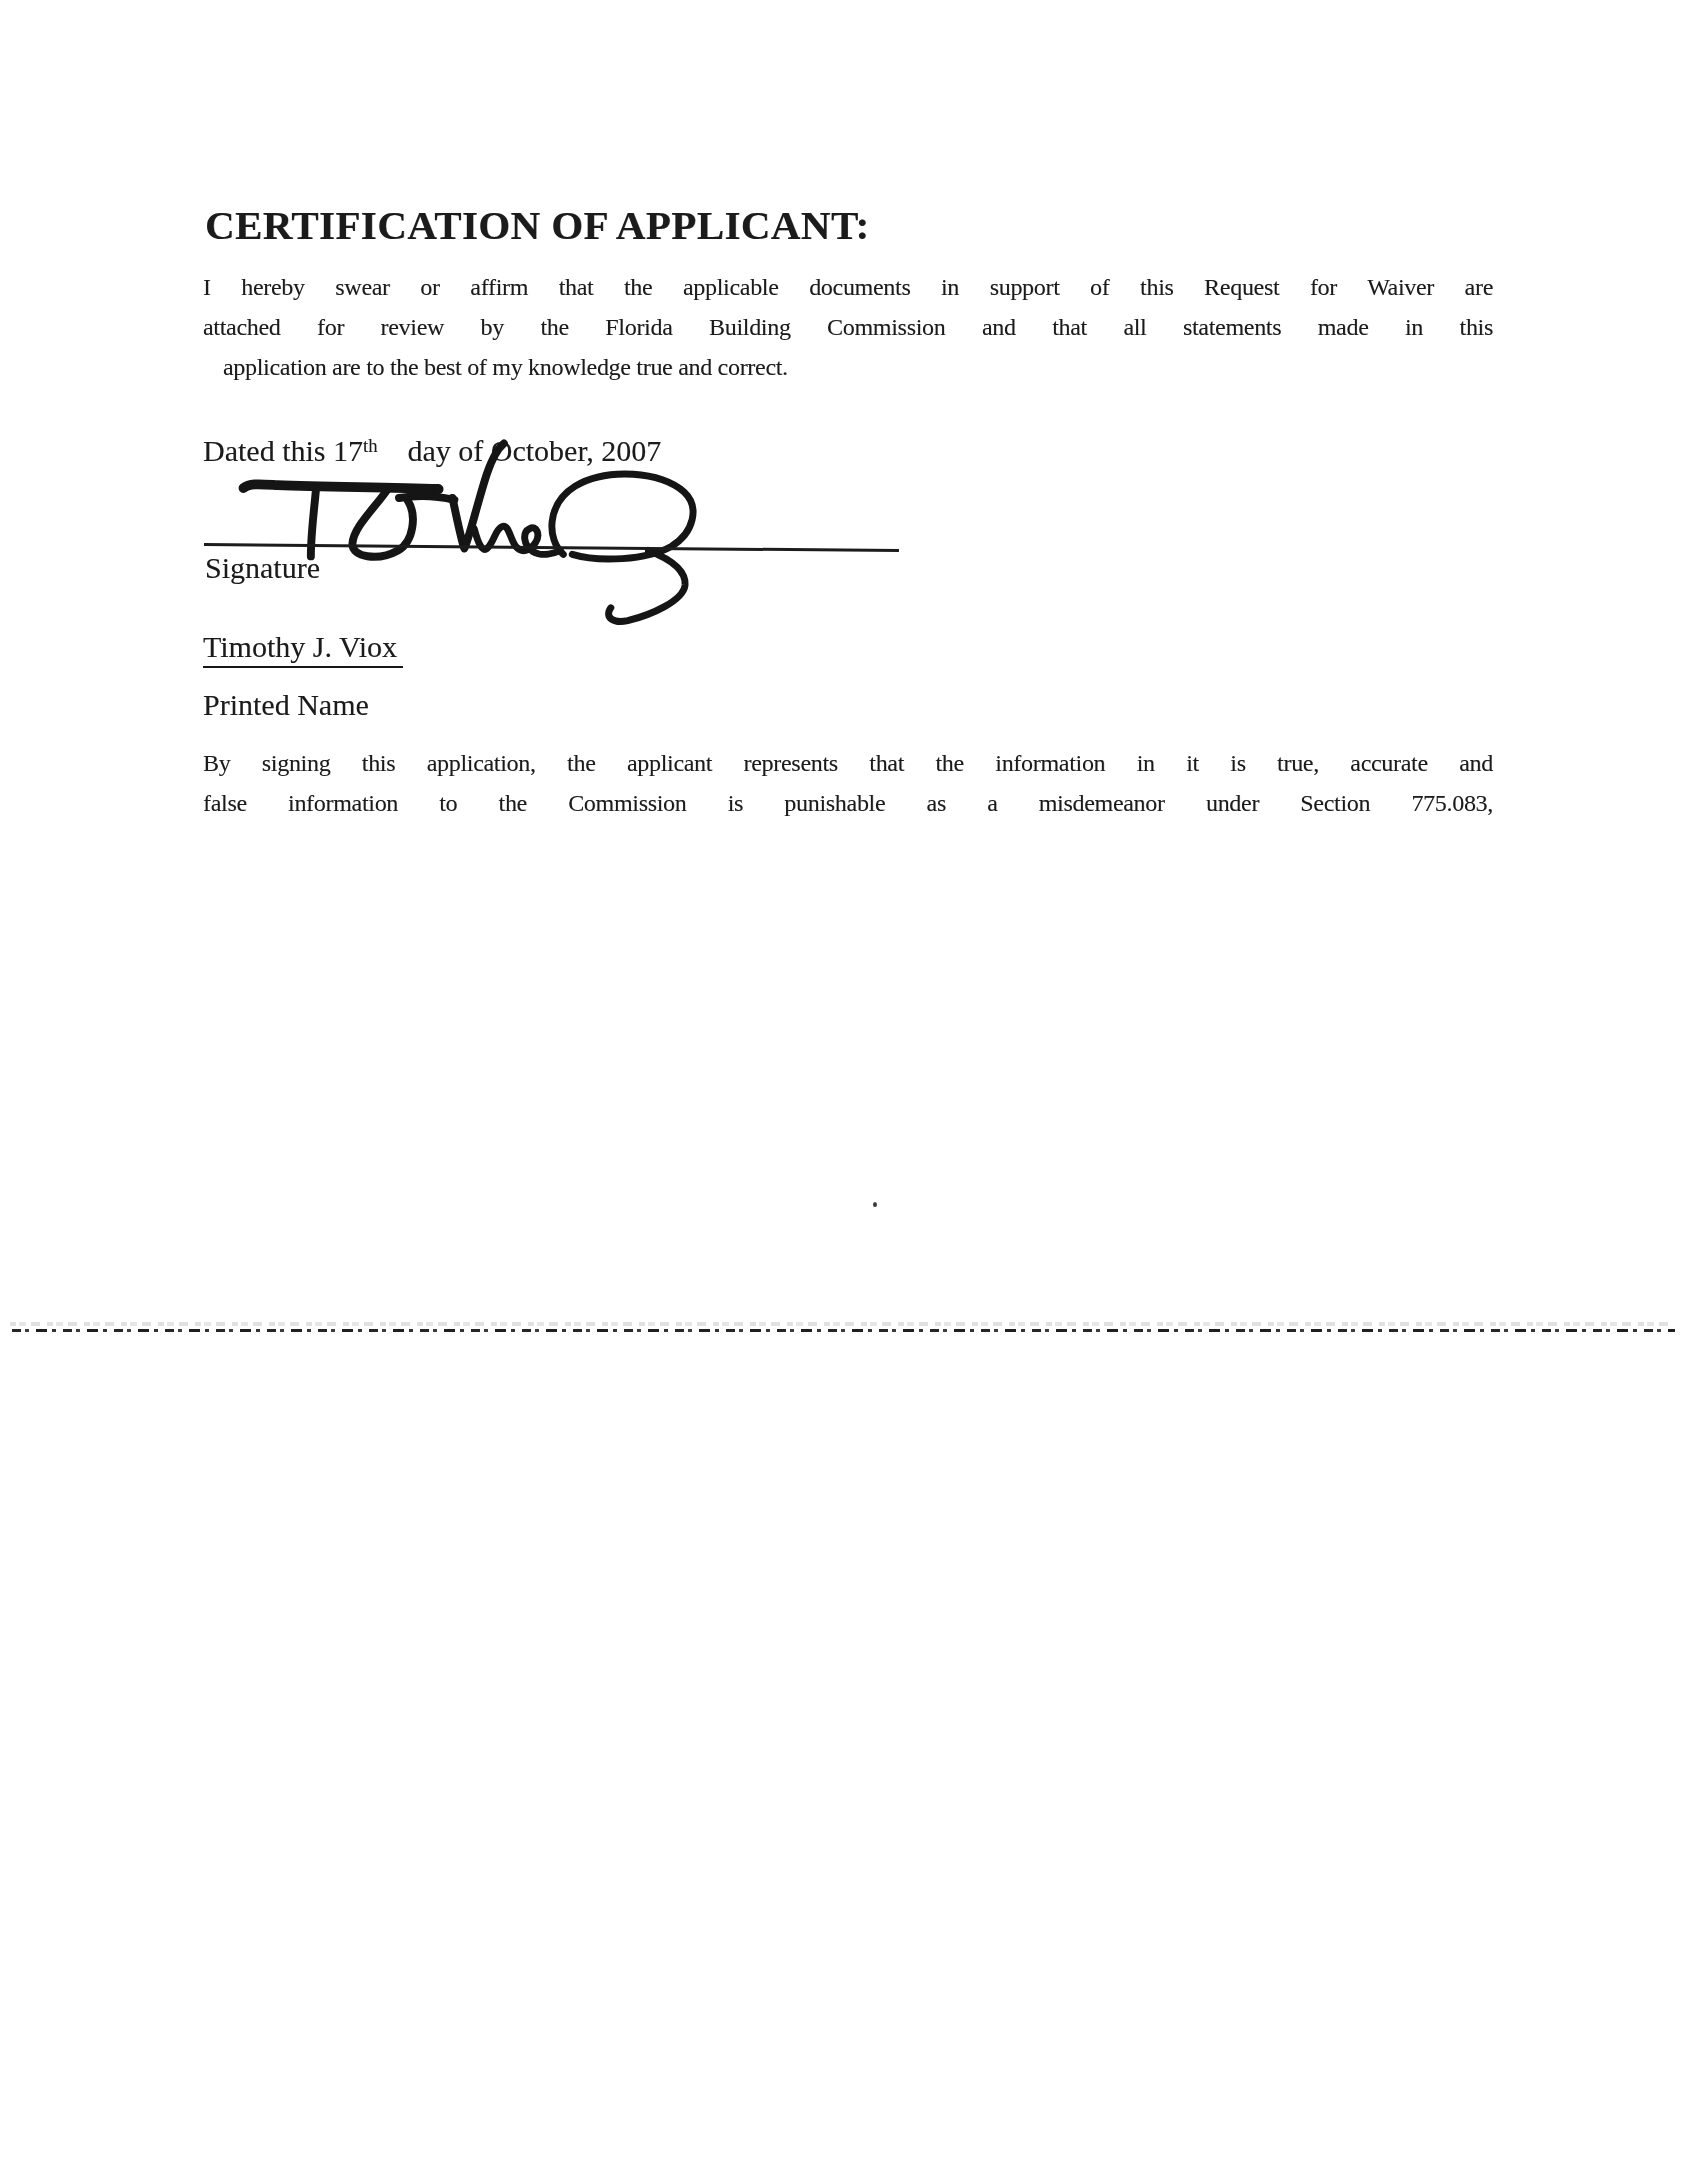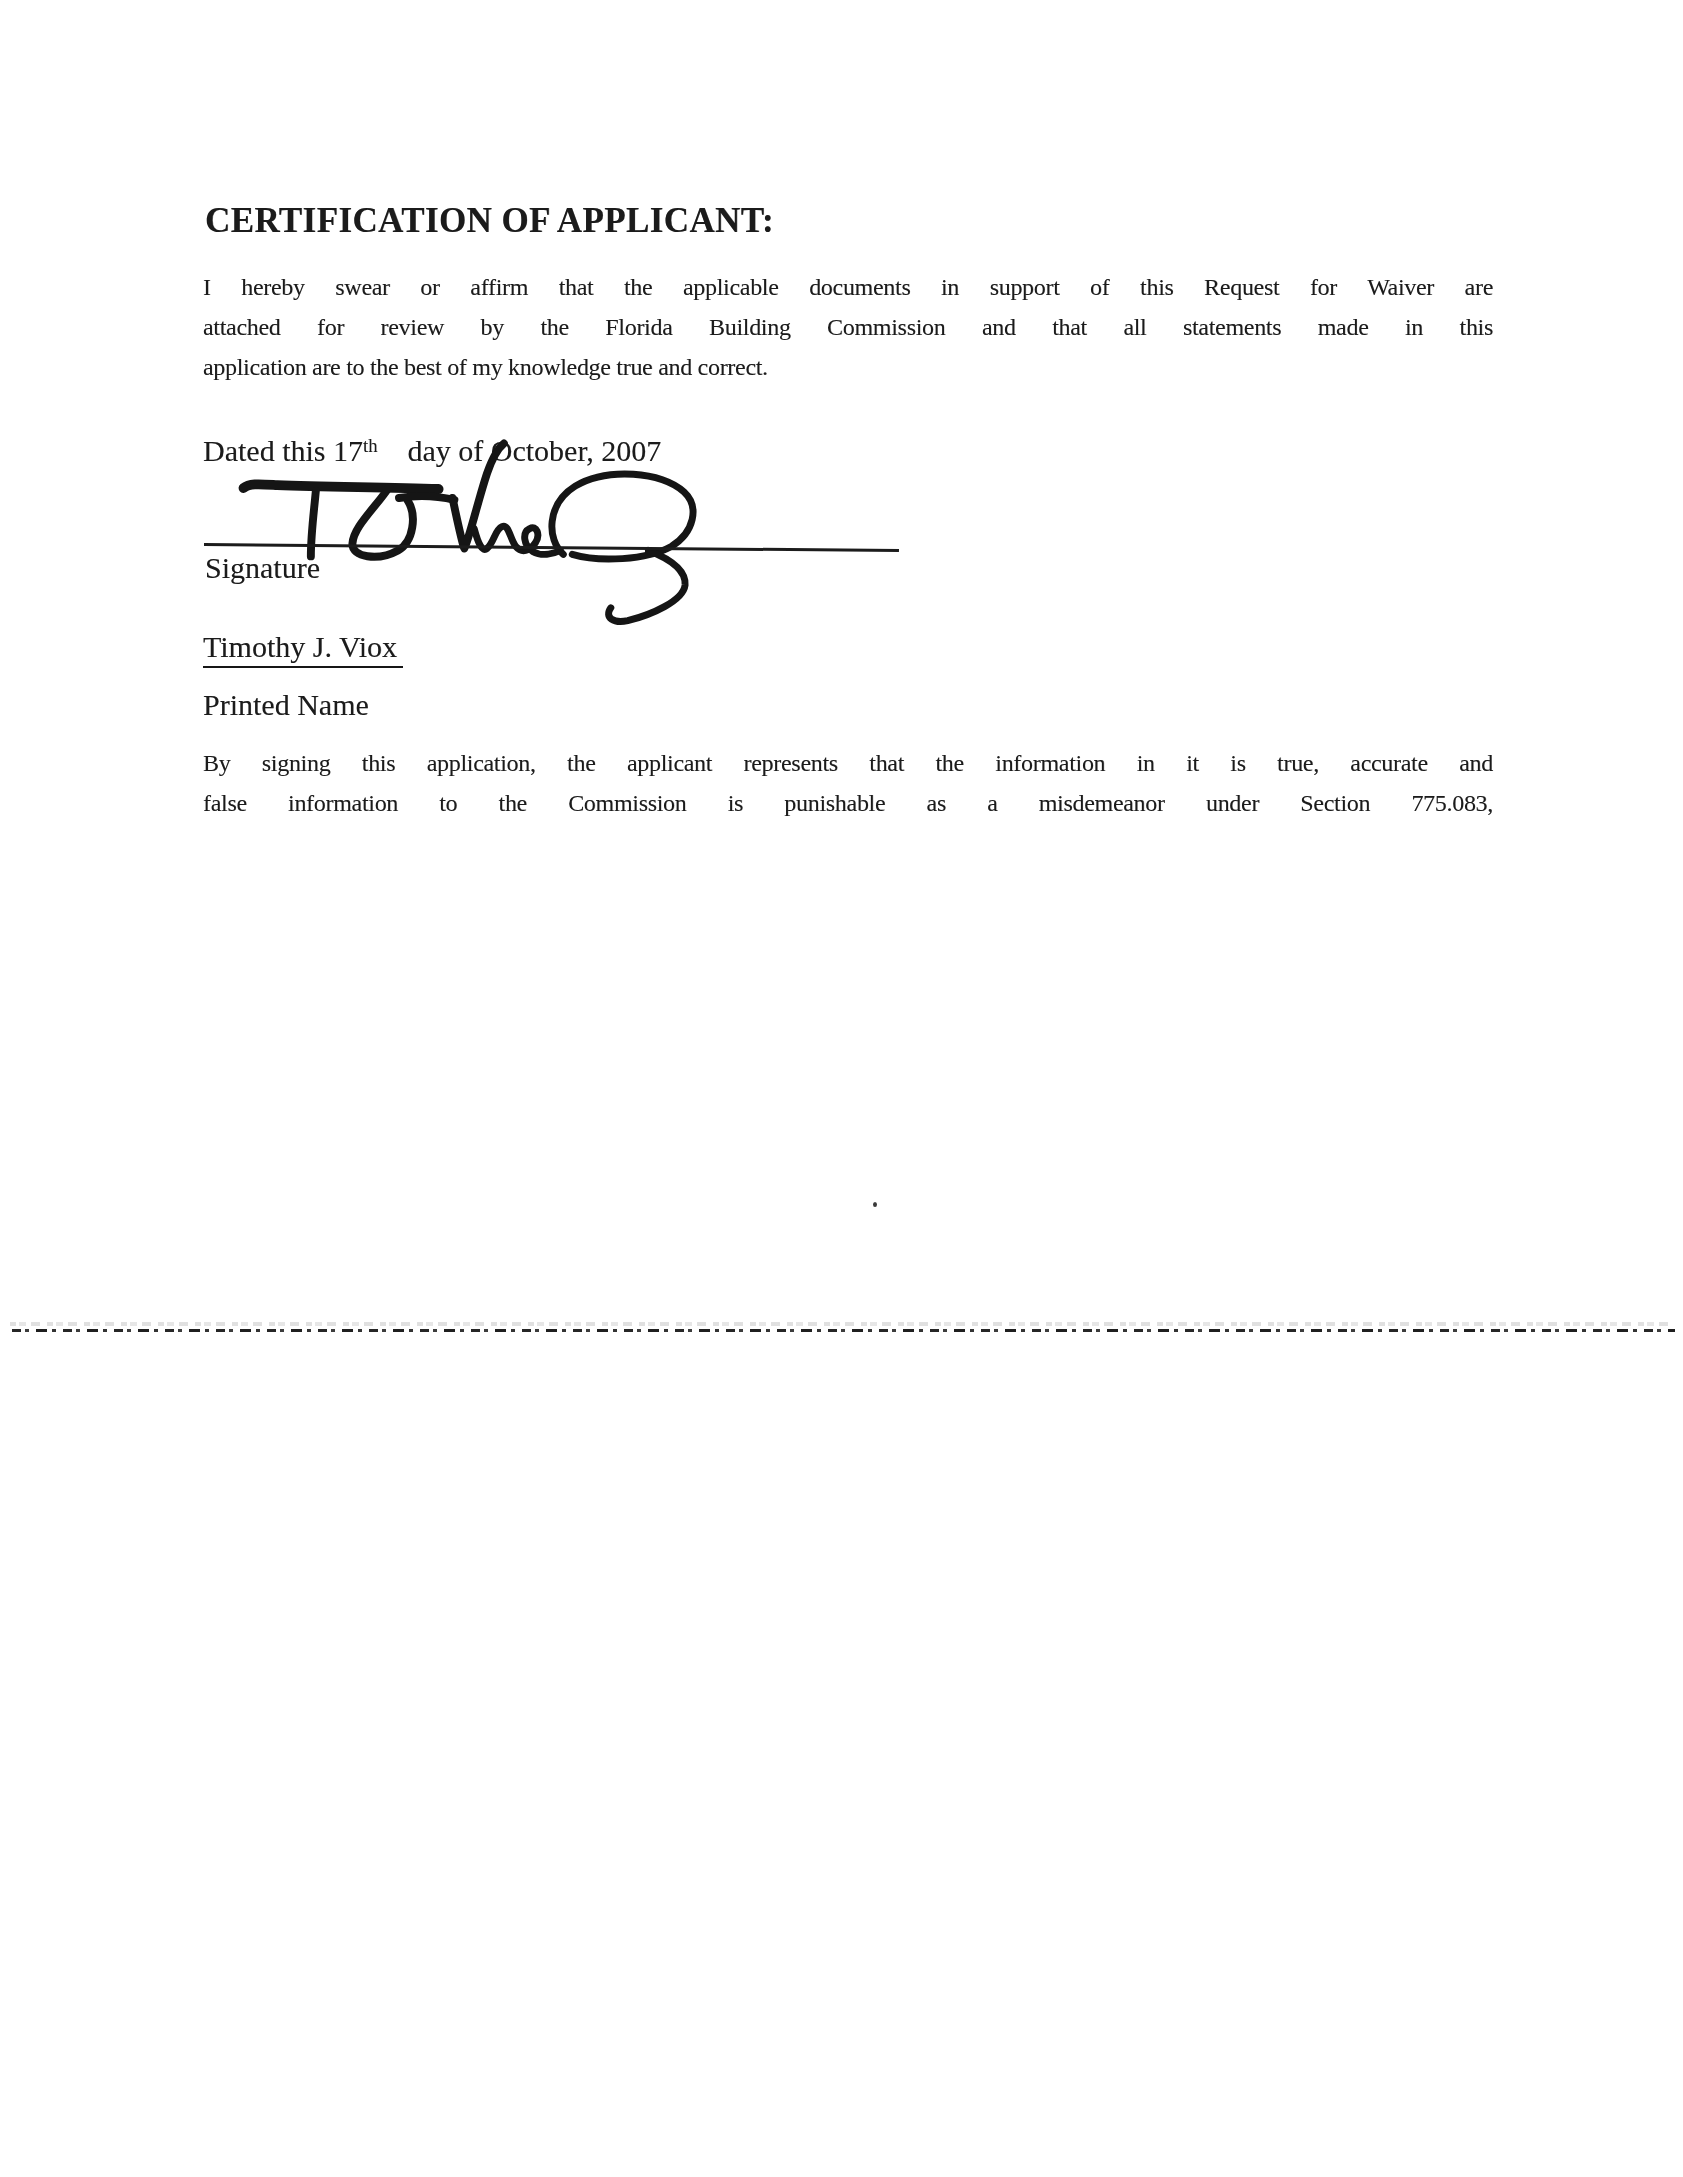--- a/index.html
+++ b/index.html
@@ -8,35 +8,35 @@
     width: 1683px;
     height: 2177px;
     background: #ffffff;
     font-family: "Liberation Serif", "DejaVu Serif", serif;
     color: #1b1b1b;
     overflow: hidden;
   }
   .abs { position: absolute; }
   .doc-title {
     left: 205px; top: 201px;
-    font-size: 35px; font-weight: 700;
+    font-size: 41px; font-weight: 700;
     letter-spacing: 0.4px;
     text-shadow: 0.4px 0.4px 0 rgba(0,0,0,0.45);
     white-space: nowrap;
   }
   .para {
     left: 203px; width: 1290px;
     font-size: 24px; line-height: 40px;
     letter-spacing: -0.3px;
     text-shadow: 0.3px 0.3px 0 rgba(0,0,0,0.3);
   }
   .para-1 { top: 267px; }
   .para-2 { top: 743px; }
   .jline { text-align: justify; text-align-last: justify; }
-  .jline.last { text-align: justify; text-align-last: auto; }
+  .jline.last { text-align: justify; text-align-last: auto; margin-left: 20px; }
   .date-line {
     left: 203px; top: 434px;
     font-size: 30px; white-space: nowrap;
     text-shadow: 0.3px 0.3px 0 rgba(0,0,0,0.3);
   }
   .date-line sup {
     font-size: 0.62em;
     vertical-align: baseline;
     position: relative; top: -0.48em;
   }

